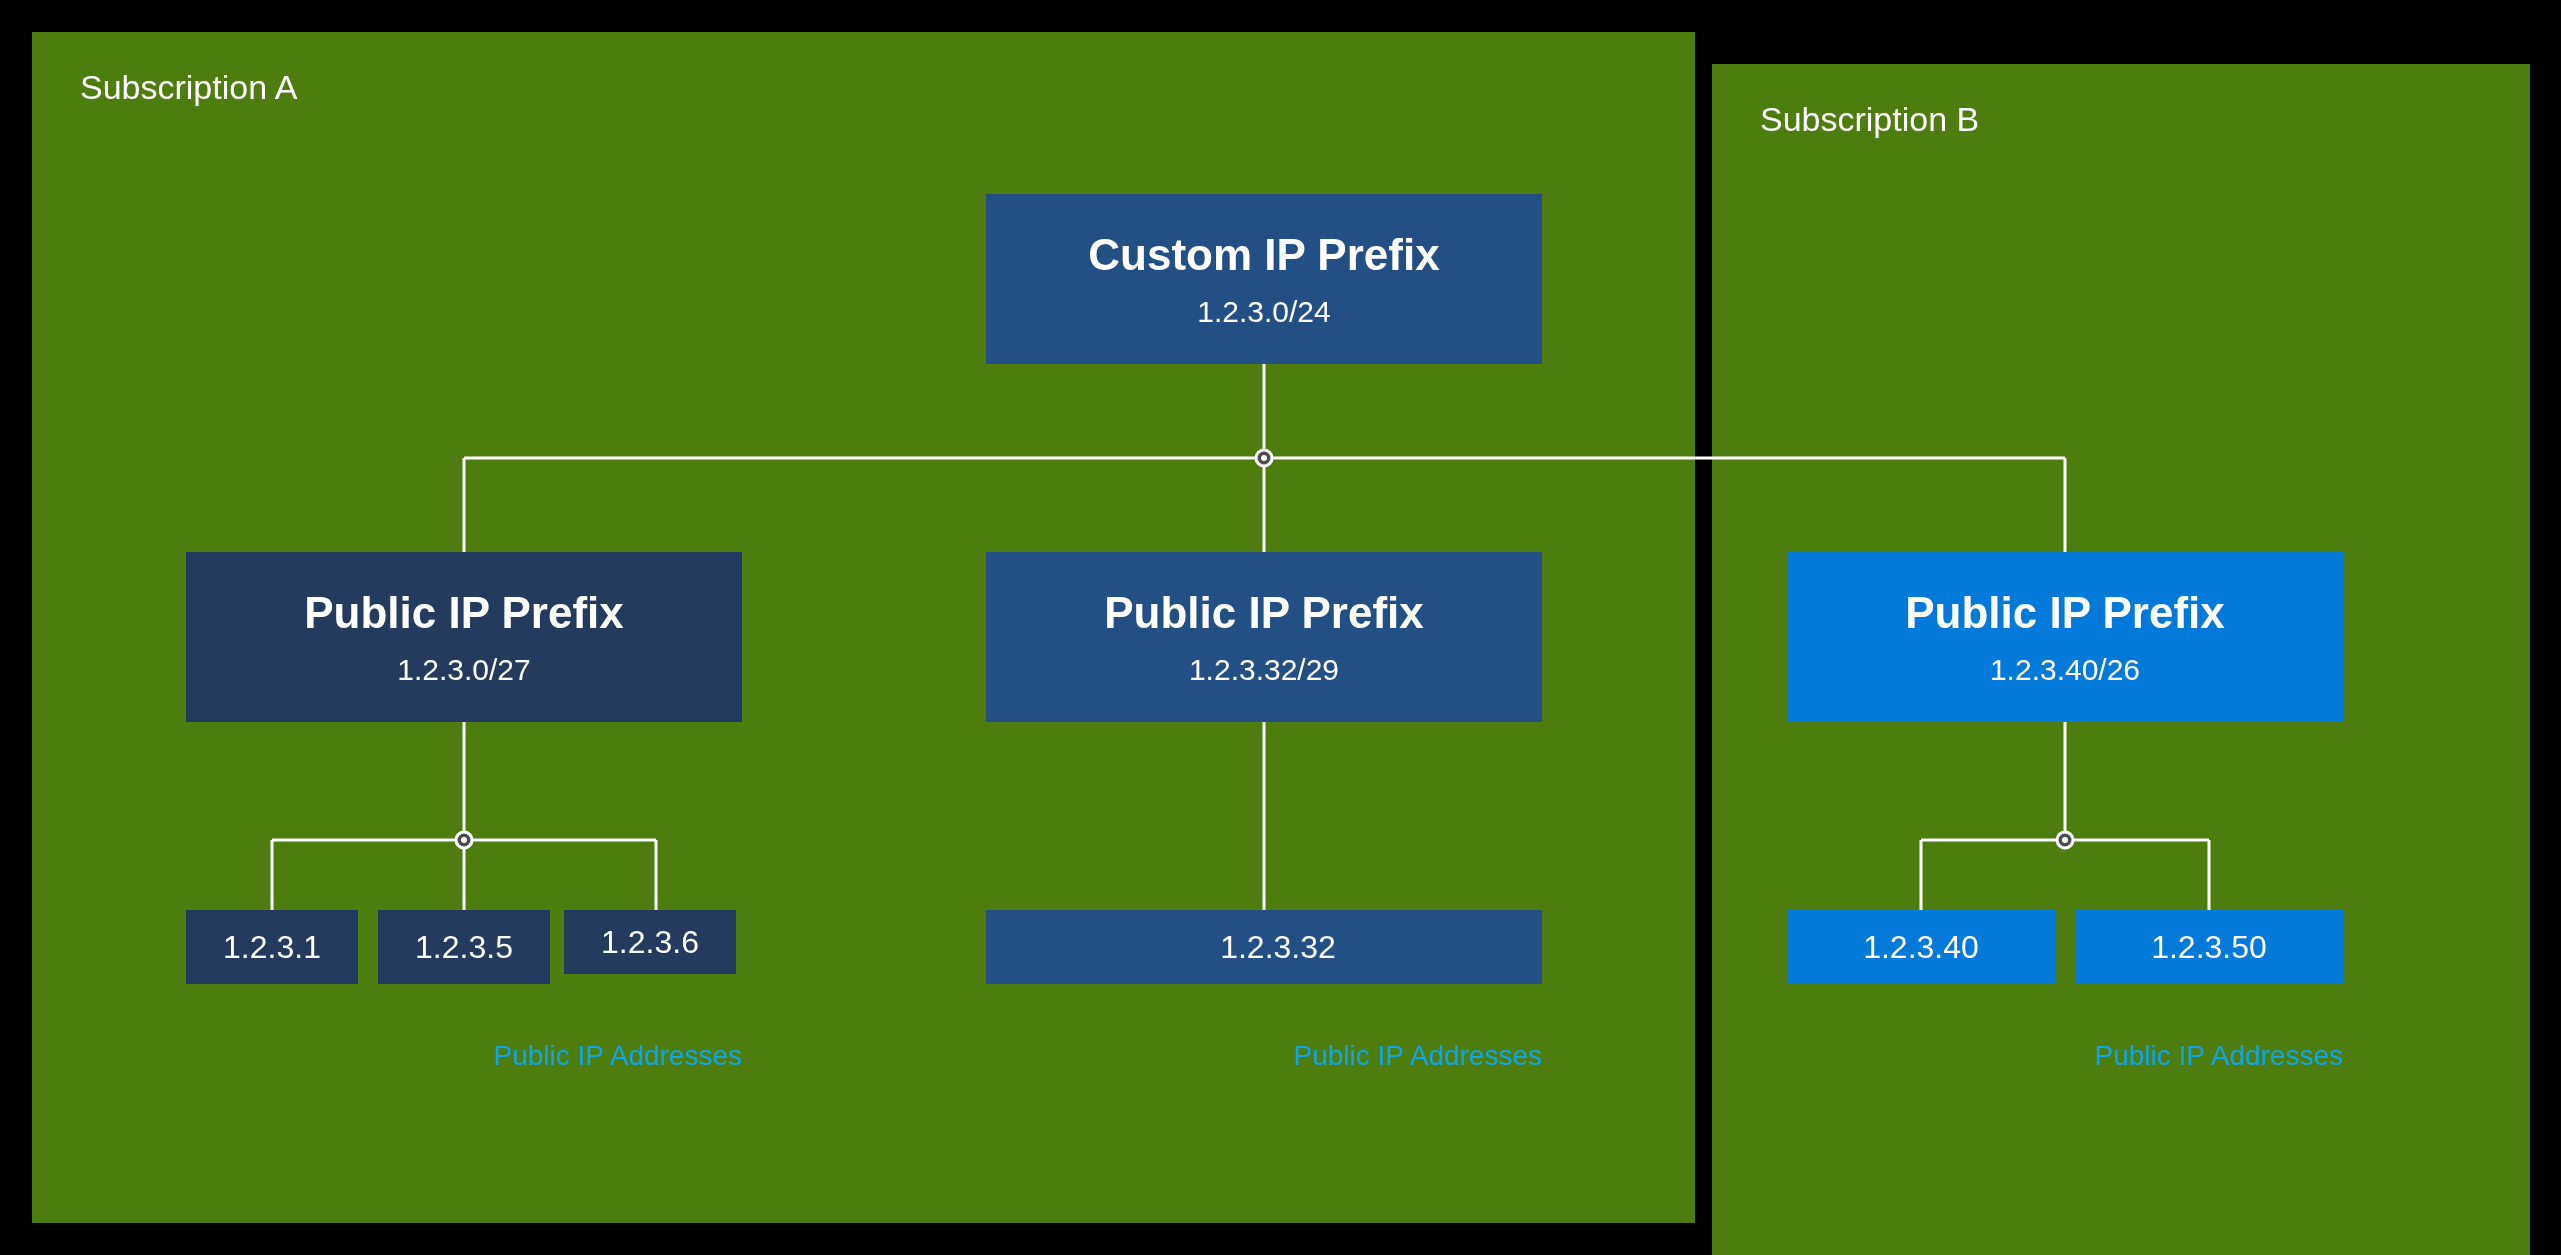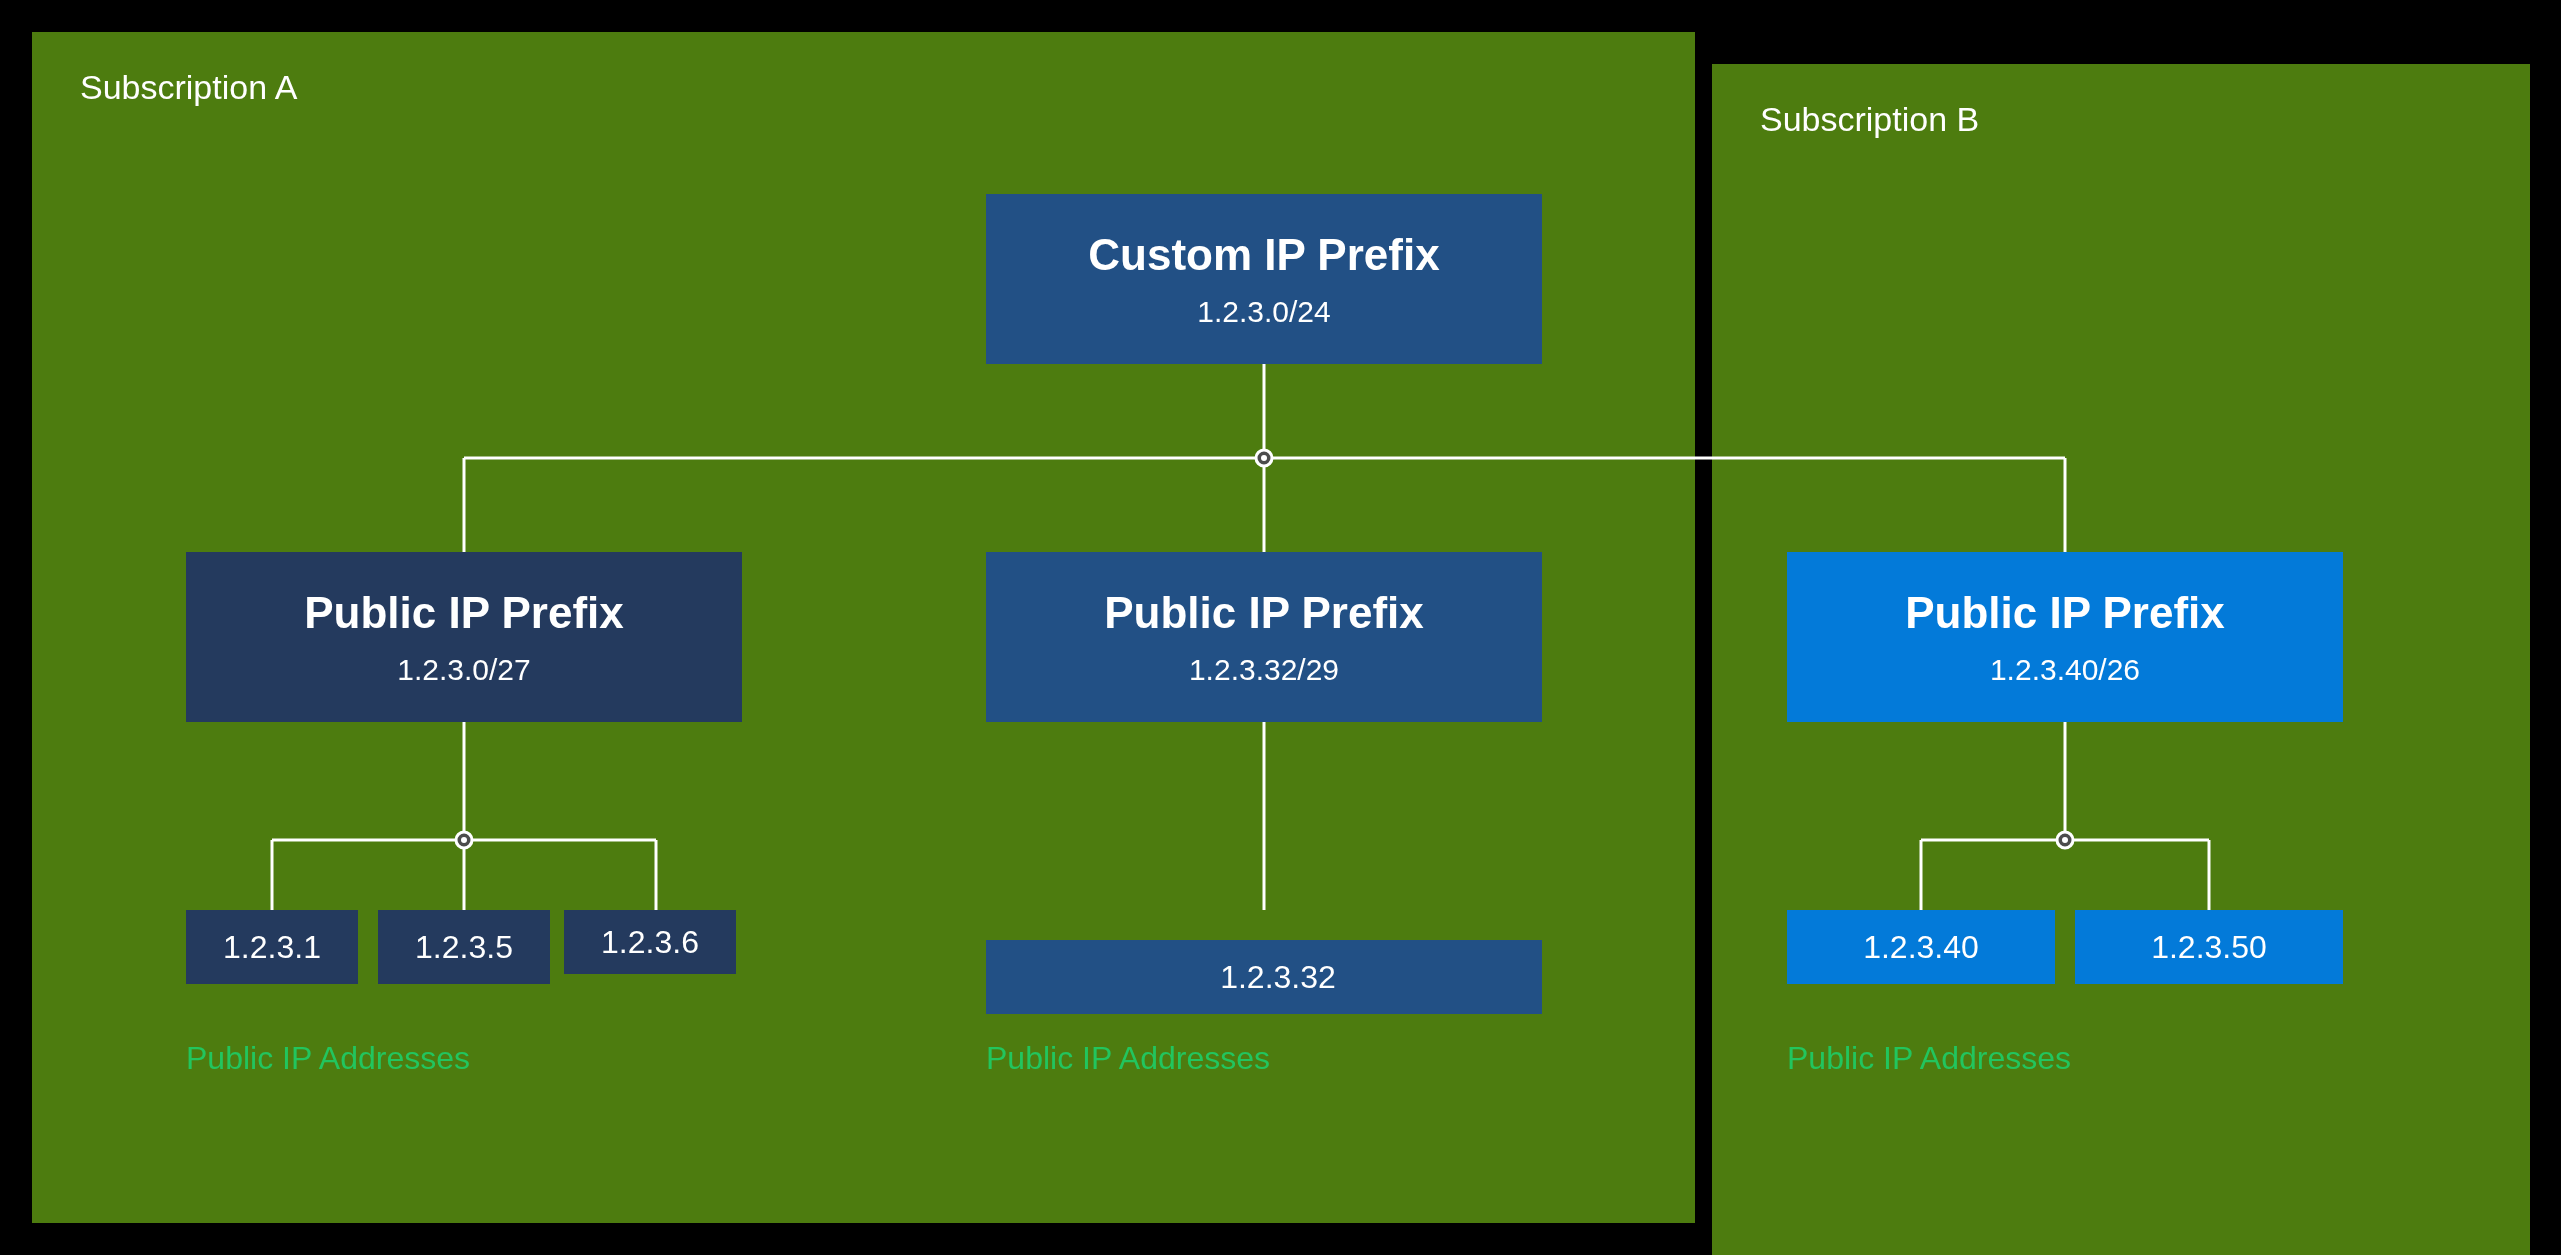--- a/index.html
+++ b/index.html
@@ -35,23 +35,23 @@
     flex-direction: column;
     align-items: center;
     justify-content: center;
     text-align: left;
   }
   .node-title { font-size: 44px; font-weight: 600; line-height: 1.2; }
   .node-sub { font-size: 30px; font-weight: 400; margin-top: 14px; }
   .leaf { font-size: 32px; font-weight: 400; }
   .caption {
     position: absolute;
-    font-size: 32px;
-    color: #22c55e;
-    text-align: left;
+    font-size: 28px;
+    color: #0ea5e9;
+    text-align: right;
   }
   .c-dark   { background: #243a5e; }
   .c-mid    { background: #225085; }
   .c-mid2   { background: #225085; }
   .c-bright { background: #037ad9; }
   svg.conn { position: absolute; top: 0; left: 0; pointer-events: none; }
 </style>
 </head>
 <body>
 
@@ -83,21 +83,21 @@
 <div class="node c-dark leaf" style="left:186px; top:910px; width:172px; height:74px;">
   <span>1.2.3.1</span>
 </div>
 <div class="node c-dark leaf" style="left:378px; top:910px; width:172px; height:74px;">
   <span>1.2.3.5</span>
 </div>
 <div class="node c-dark leaf" style="left:564px; top:910px; width:172px; height:64px;">
   <span>1.2.3.6</span>
 </div>
 
-<div class="node c-mid2 leaf" style="left:986px; top:940px; width:556px; height:74px;padding-left:28px;">
+<div class="node c-mid2 leaf" style="left:986px; top:910px; width:556px; height:74px;padding-left:28px;">
   <span>1.2.3.32</span>
 </div>
 
 <div class="node c-bright leaf" style="left:1787px; top:910px; width:268px; height:74px;">
   <span>1.2.3.40</span>
 </div>
 <div class="node c-bright leaf" style="left:2075px; top:910px; width:268px; height:74px;">
   <span>1.2.3.50</span>
 </div>
 

